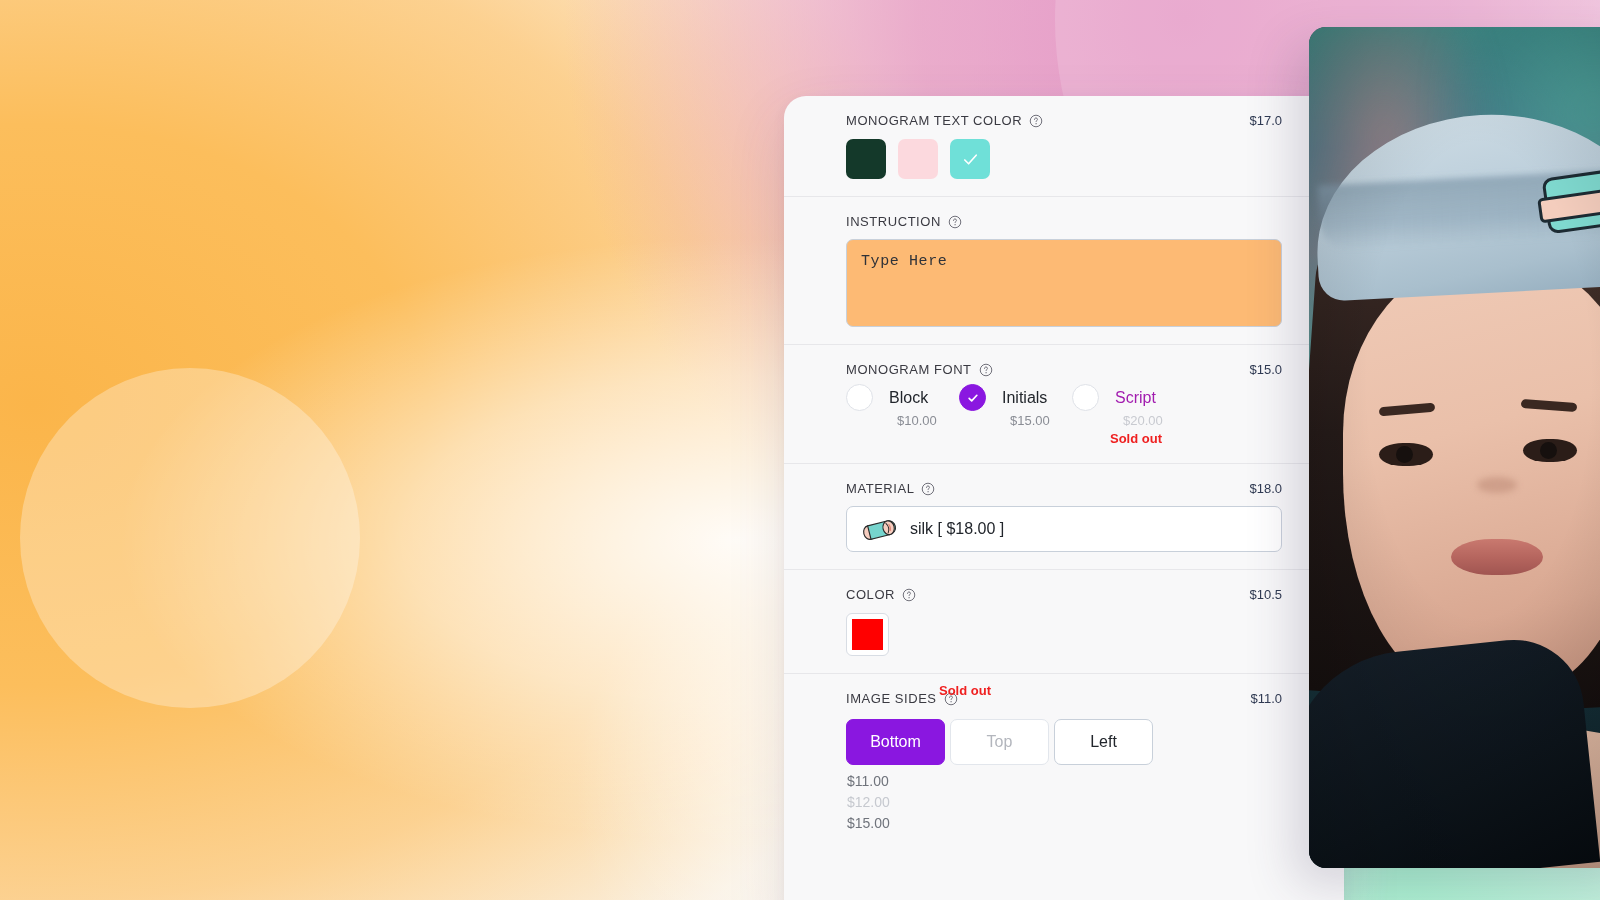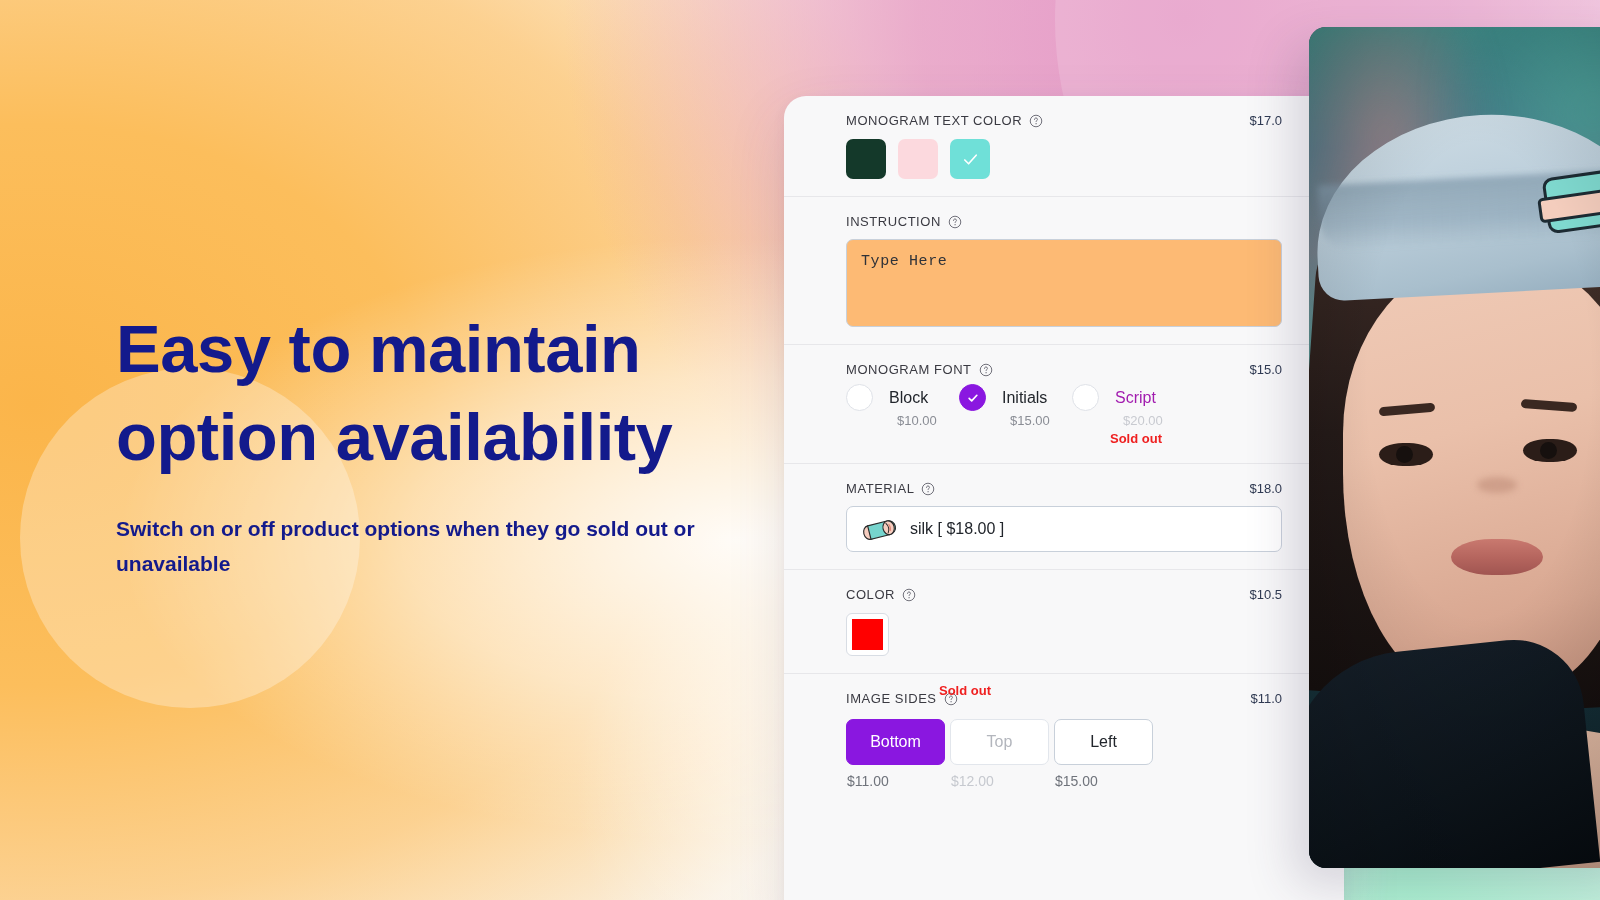--- a/index.html
+++ b/index.html
@@ -223,21 +223,21 @@
     border-radius: 7px;
     display: flex; align-items: center; justify-content: center;
     font-size: 16px;
     box-sizing: border-box;
     background: #ffffff;
     border: 1px solid #c8d0da;
     color: #22262c;
   }
   .pill.selected { background: #8a17e0; border-color: #8a17e0; color: #ffffff; font-weight: 500; }
   .pill.disabled { color: #b3b6bd; border-color: #e2e6ec; }
-  .pill-prices { display: flex; gap: 5px; margin-top: 8px; }
+  .pill-prices { display: flex; gap: 5px; margin-top: 8px; flex-direction: column; }
   .pill-price {
     width: 99px;
     font-size: 14px;
     color: #6f737b;
     padding-left: 1px;
     box-sizing: border-box;
   }
   .pill-price.muted { color: #c6c9cf; }
 
   
@@ -369,25 +369,20 @@
 </head>
 <body>
 
 <div id="stage">
 
   <div class="bg-base"></div>
   <div class="bg-sheen"></div>
   <div class="bg-arc"></div>
   <div class="bg-circle-left"></div>
 
-  <div class="hero">
-    <h1 class="hero-title">Easy to maintain
-option availability</h1>
-    <p class="hero-sub">Switch on or off product options when they go sold out or unavailable</p>
-  </div>
 
   <div class="card">
 
     <div class="section">
       <div class="sec-inner">
         <div class="opt-head">
           <div class="opt-label-wrap">
             <span class="opt-label">MONOGRAM TEXT COLOR</span>
             <svg class="help-icon" viewBox="0 0 16 16" fill="none" stroke="currentColor" stroke-width="1.1">
               <circle cx="8" cy="8" r="6.6"></circle>

